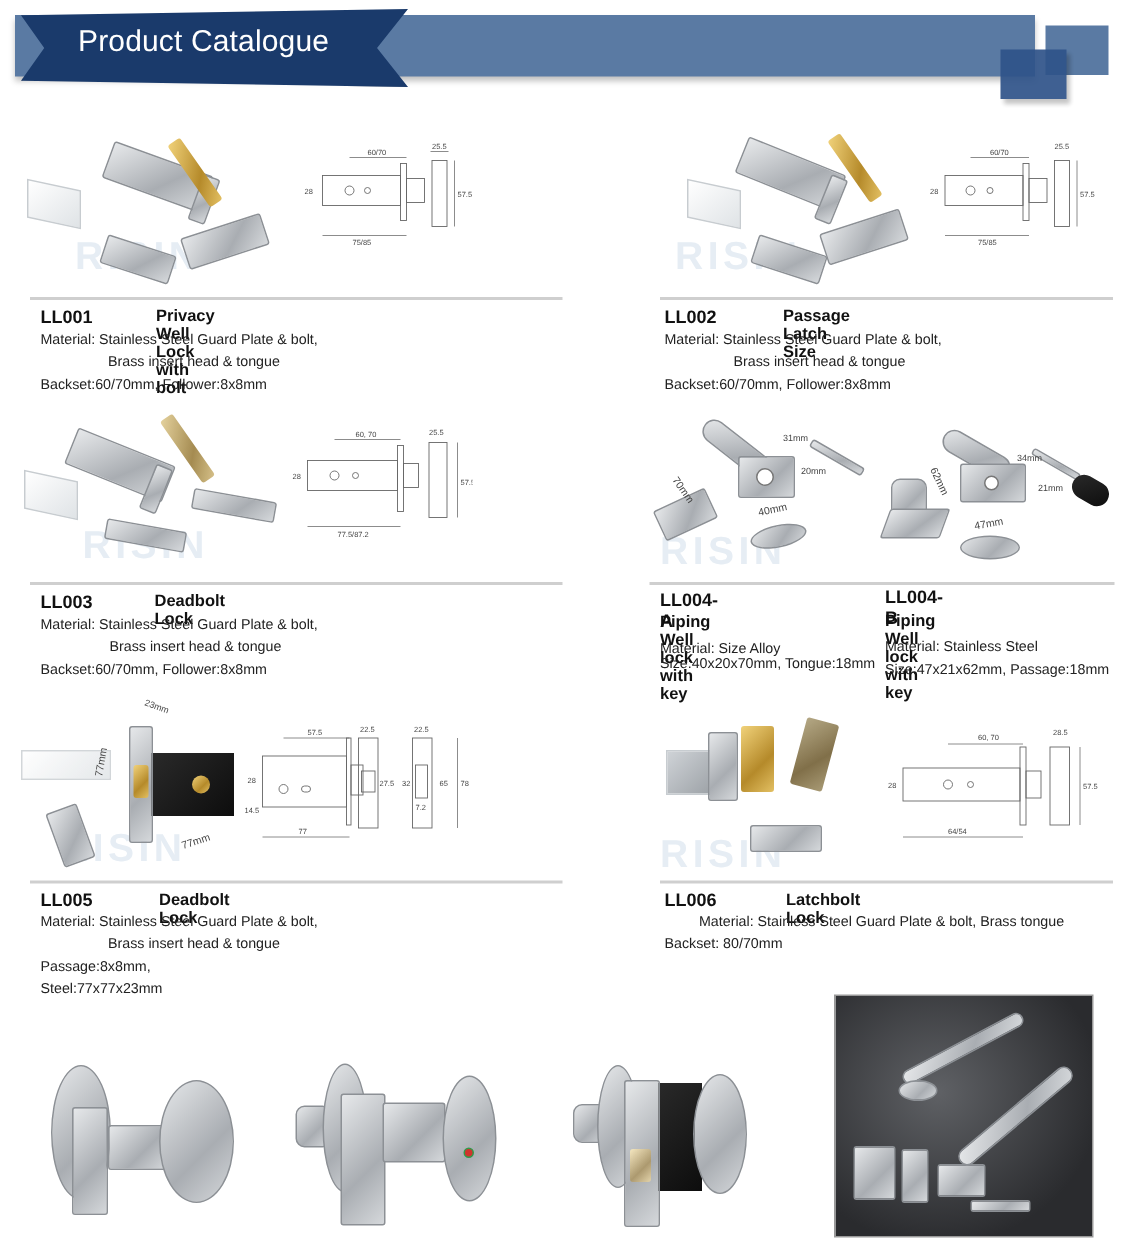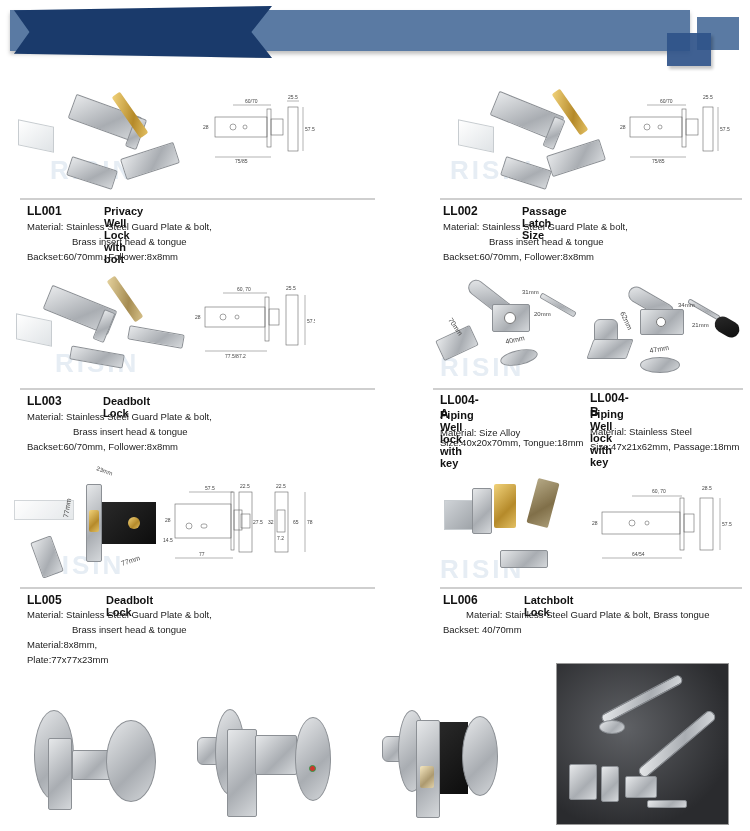--- a/index.html
+++ b/index.html
@@ -41,20 +41,21 @@
   .dark-photo { position: absolute; background: radial-gradient(ellipse at 40% 40%, #5f6165, #2a2b2e 75%); border: 1px solid #999; }
 </style>
 </head>
 <body>
 
 <div class="banner">
   <div class="banner-bar"></div>
   <div class="sq1"></div>
   <div class="sq2"></div>
   <div class="banner-ribbon"></div>
+  <div class="banner-title">Product Catalogue</div>
 </div>
 
 <div class="photo" style="left:10px;top:85px;width:180px;height:110px;">
   <div class="watermark" style="left:40px;top:70px;">RISIN</div>
   <div class="white-box" style="left:8px;top:38px;width:36px;height:26px;transform:skewY(12deg);"></div>
   <div class="plate" style="left:60px;top:20px;width:70px;height:26px;transform:rotate(20deg);"></div>
   <div class="plate" style="left:120px;top:32px;width:12px;height:32px;transform:rotate(20deg);"></div>
   <div class="brass" style="left:115px;top:5px;width:10px;height:50px;transform:rotate(-35deg);"></div>
   <div class="plate" style="left:58px;top:78px;width:48px;height:20px;transform:rotate(18deg);"></div>
   <div class="plate" style="left:112px;top:65px;width:56px;height:22px;transform:rotate(-18deg);"></div>
@@ -248,22 +249,22 @@
     <text class="dim-text" x="152" y="46">78</text>
     <text class="dim-text" x="122" y="62">7.2</text>
   </svg>
 </div>
 <div class="divider" style="left:20px;top:587px;width:355px;"></div>
 <div class="product">
   <div class="code" style="left:27px;top:593px;">LL005</div>
   <div class="name" style="left:106px;top:594px;">Deadbolt Lock</div>
   <div class="spec" style="left:27px;top:609px;">Material: Stainless Steel Guard Plate &amp; bolt,</div>
   <div class="spec" style="left:72px;top:624px;">Brass insert head &amp; tongue</div>
-  <div class="spec" style="left:27px;top:639px;">Material:8x8mm,</div>
-  <div class="spec" style="left:27px;top:654px;">Plate:77x77x23mm</div>
+  <div class="spec" style="left:27px;top:639px;">Passage:8x8mm,</div>
+  <div class="spec" style="left:27px;top:654px;">Steel:77x77x23mm</div>
 </div>
 
 <div class="photo" style="left:440px;top:470px;width:150px;height:115px;">
   <div class="watermark" style="left:0px;top:84px;">RISIN</div>
   <div class="white-box" style="left:4px;top:30px;width:30px;height:30px;background:linear-gradient(135deg,#cfd3d7,#9ea3a8);"></div>
   <div class="plate" style="left:32px;top:18px;width:20px;height:46px;"></div>
   <div class="brass" style="left:54px;top:14px;width:22px;height:44px;"></div>
   <div class="brass" style="left:92px;top:10px;width:22px;height:46px;transform:rotate(15deg);filter:saturate(0.5) brightness(0.8);"></div>
   <div class="plate" style="left:60px;top:80px;width:48px;height:18px;"></div>
 </div>
@@ -284,21 +285,21 @@
     <text class="dim-text" x="0" y="47">28</text>
     <text class="dim-text" x="110" y="12">28.5</text>
     <text class="dim-text" x="130" y="48">57.5</text>
   </svg>
 </div>
 <div class="divider" style="left:440px;top:587px;width:302px;"></div>
 <div class="product">
   <div class="code" style="left:443px;top:593px;">LL006</div>
   <div class="name" style="left:524px;top:594px;">Latchbolt Lock</div>
   <div class="spec" style="left:466px;top:609px;">Material: Stainless Steel Guard Plate &amp; bolt, Brass tongue</div>
-  <div class="spec" style="left:443px;top:624px;">Backset: 40/70mm</div>
+  <div class="spec" style="left:443px;top:624px;">Backset: 80/70mm</div>
 </div>
 
 <div class="photo" style="left:30px;top:700px;width:130px;height:115px;">
   <div class="plate" style="left:4px;top:10px;width:40px;height:90px;border-radius:50%;"></div>
   <div class="plate" style="left:18px;top:38px;width:24px;height:72px;"></div>
   <div class="plate" style="left:42px;top:50px;width:40px;height:30px;"></div>
   <div class="plate" style="left:76px;top:20px;width:50px;height:82px;border-radius:50%;"></div>
 </div>
 <div class="photo" style="left:195px;top:705px;width:150px;height:115px;">
   <div class="plate" style="left:2px;top:32px;width:24px;height:28px;border-radius:6px;"></div>

